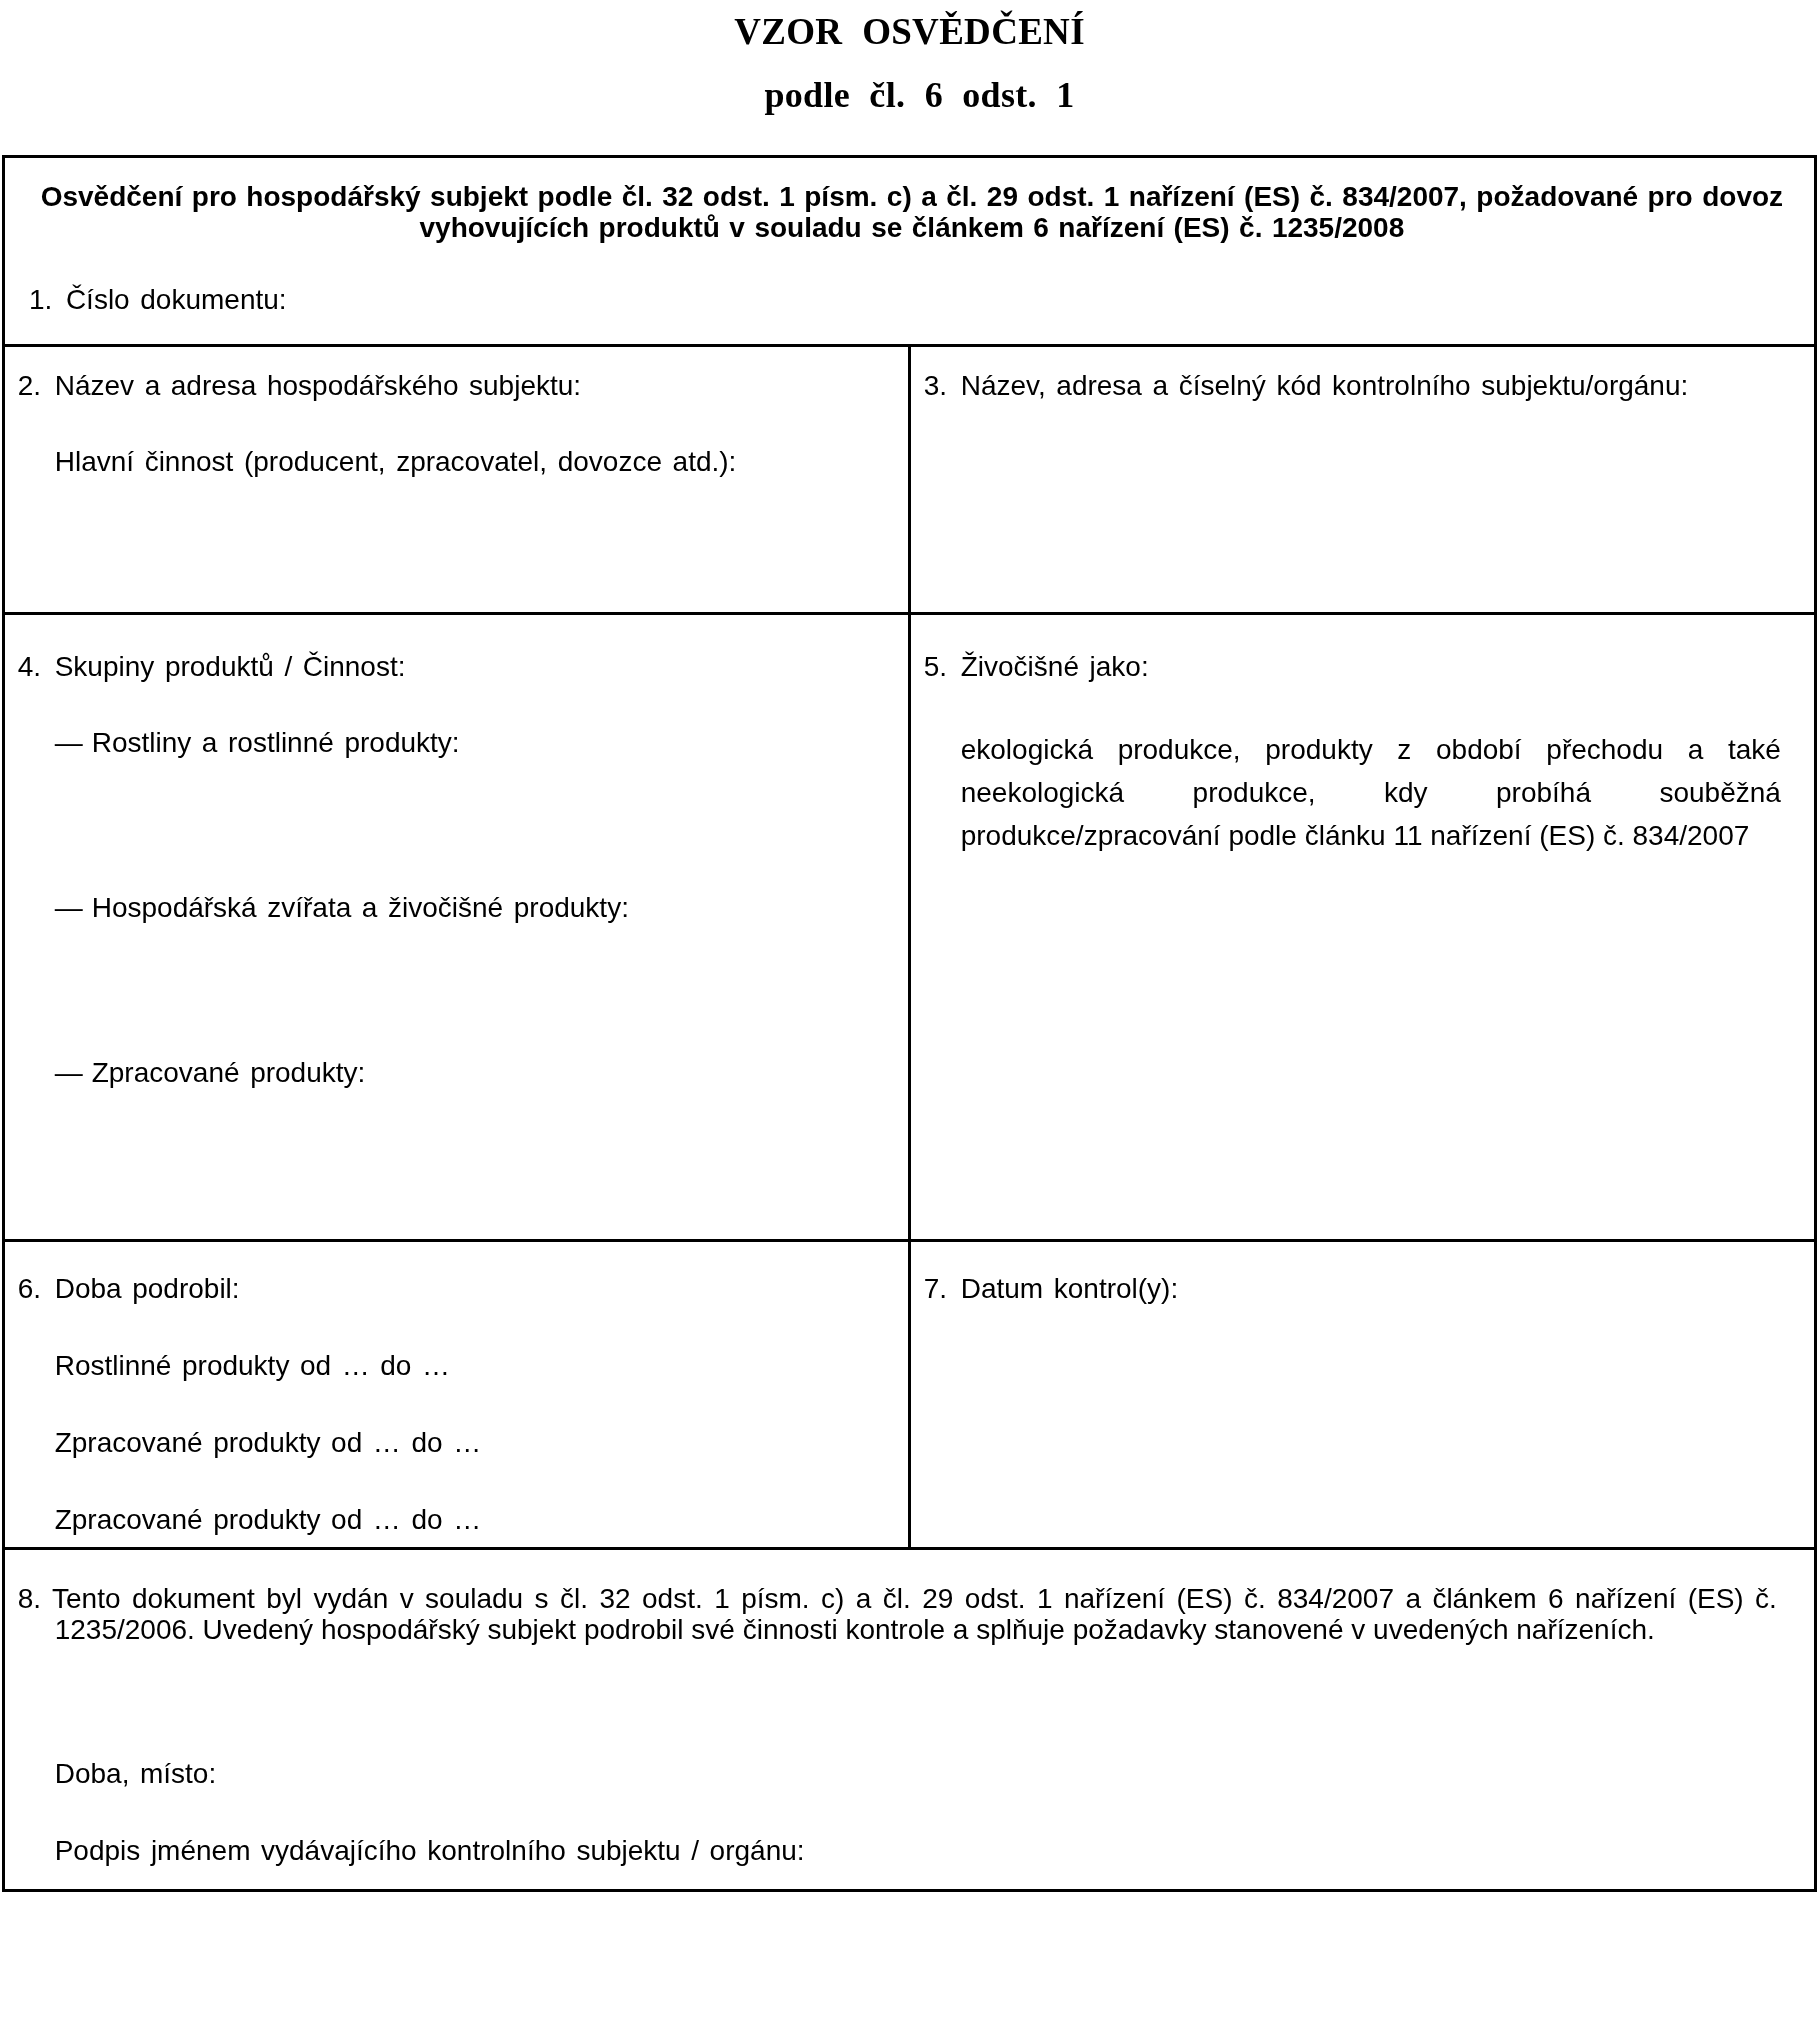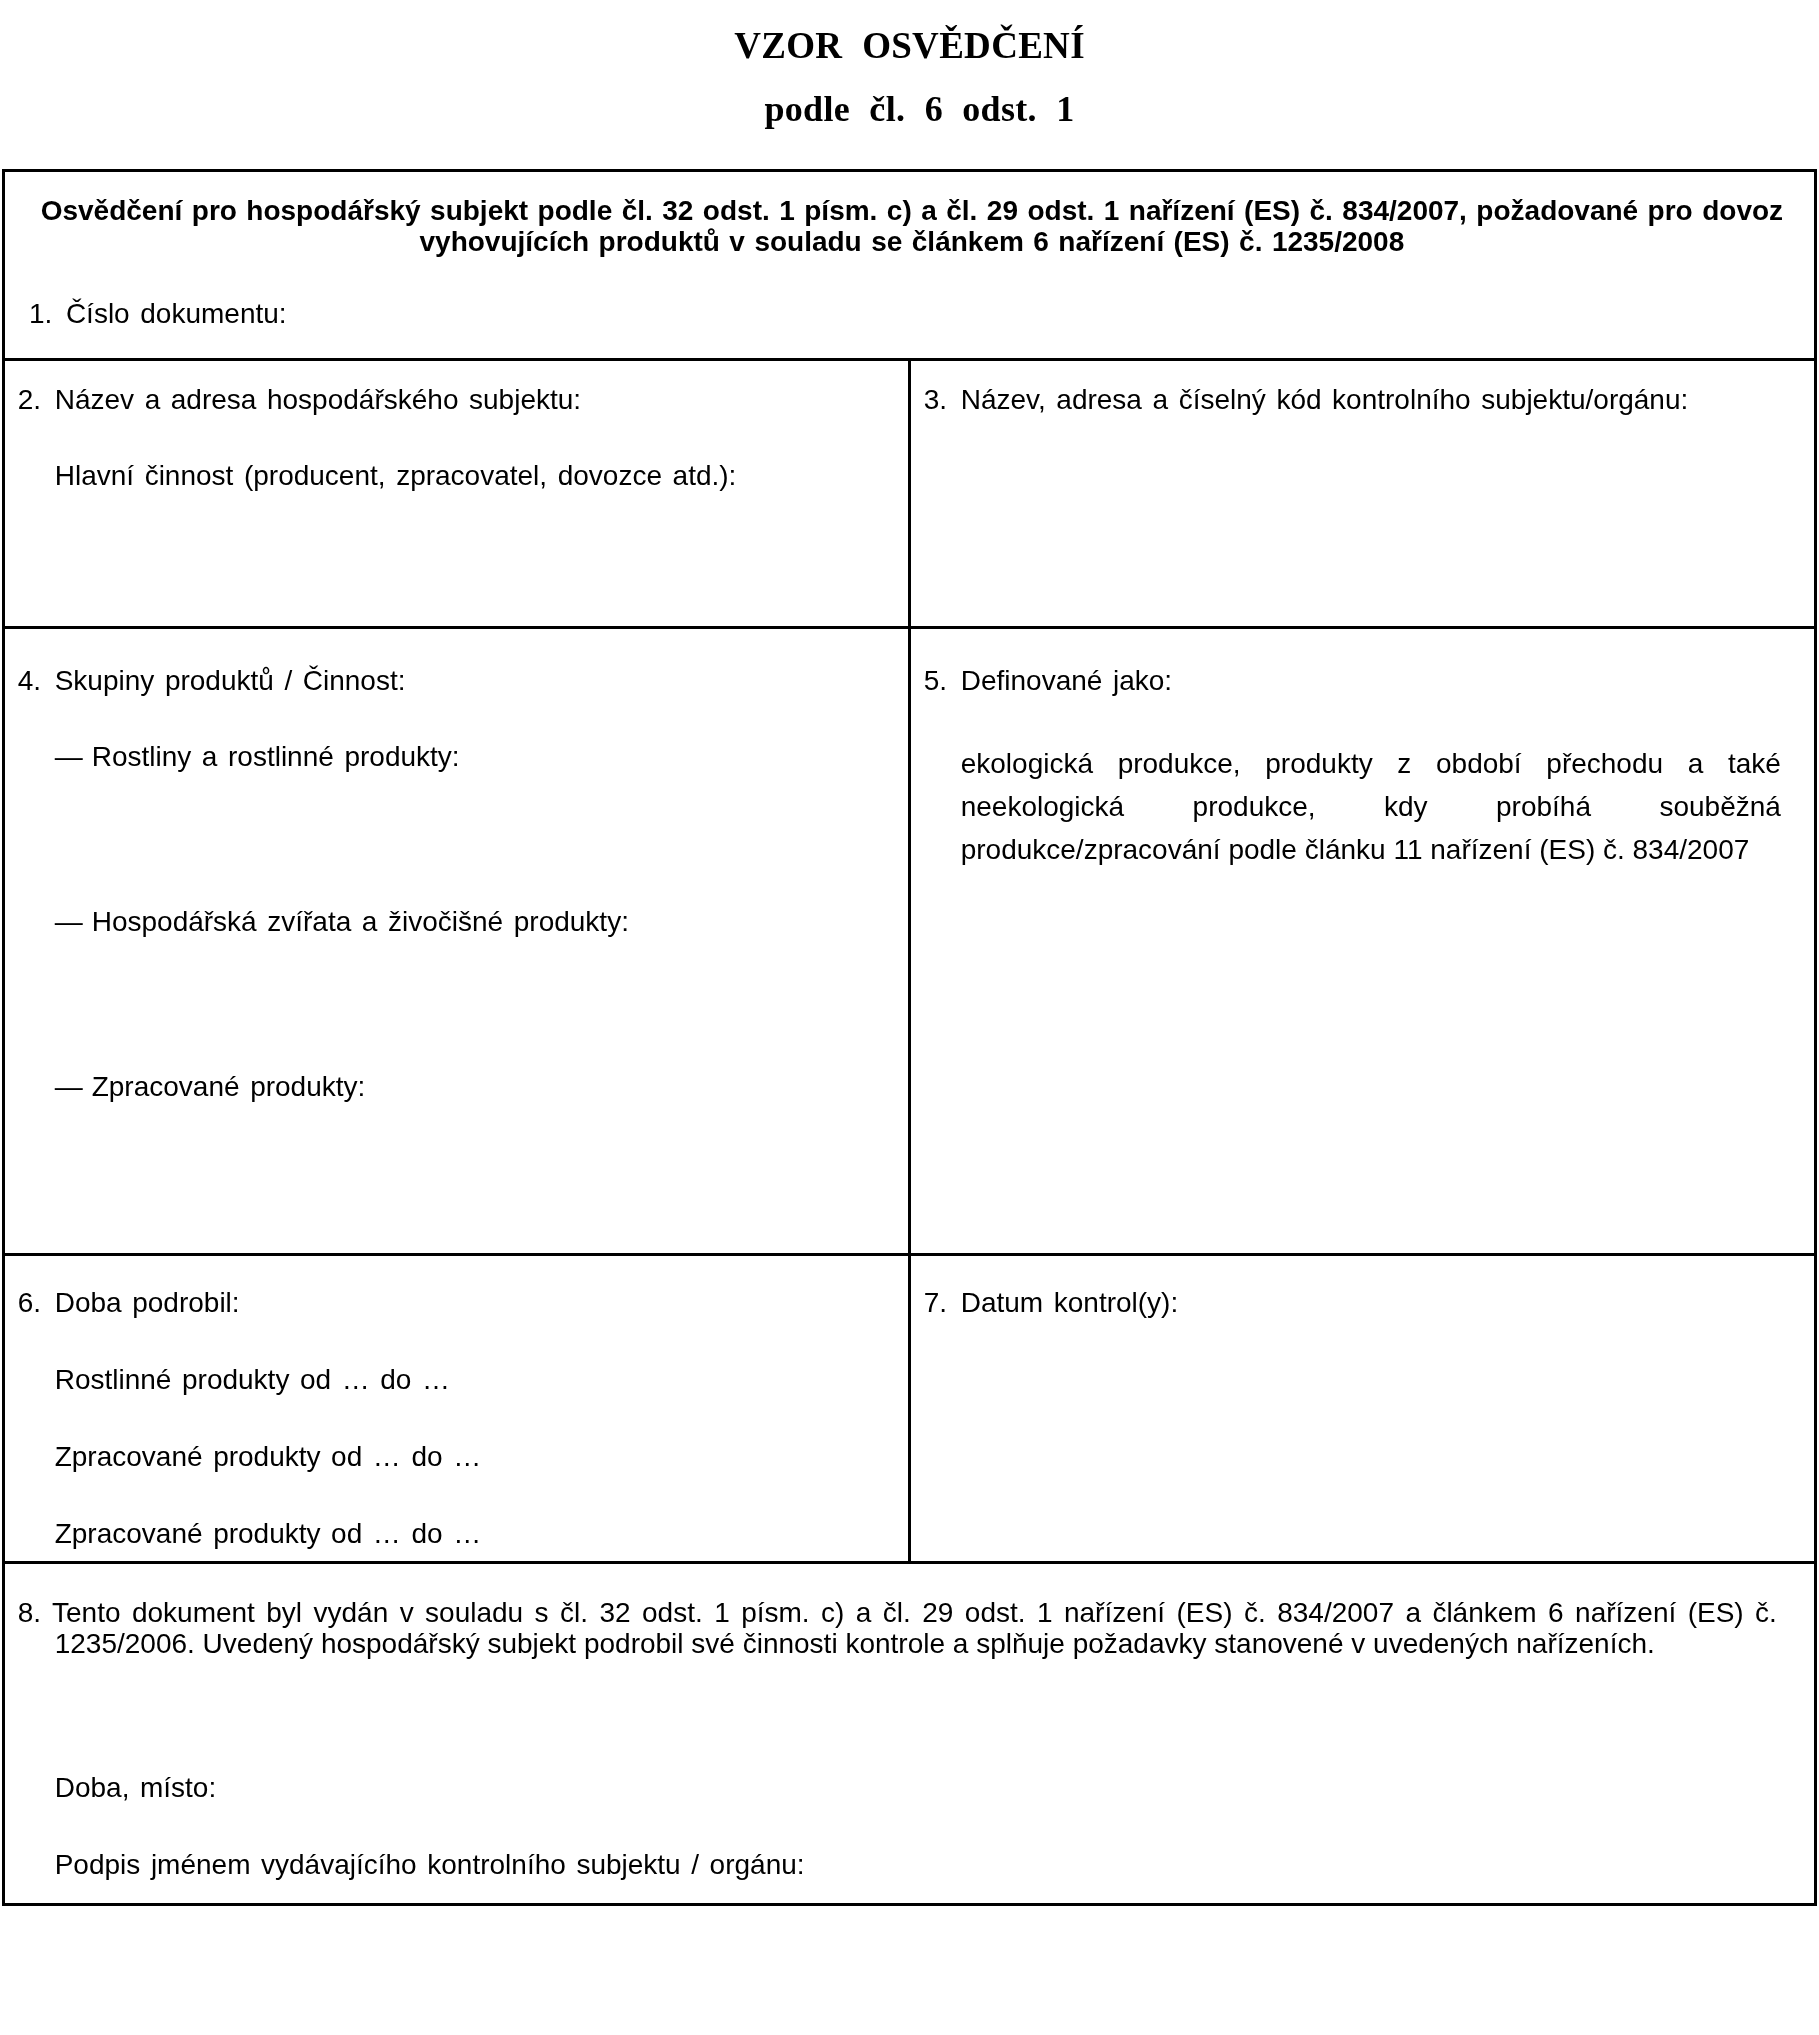--- a/index.html
+++ b/index.html
@@ -12,21 +12,21 @@
     width: 1819px;
     height: 2035px;
     color: #000000;
     font-family: "Liberation Sans", sans-serif;
     font-size: 28px;
     line-height: 31px;
     -webkit-font-smoothing: antialiased;
   }
   
   .page-title {
-    margin-top: 23px;
+    margin-top: 9px;
     text-align: center;
     font-family: "Liberation Serif", serif;
     font-weight: bold;
     font-size: 37px;
     line-height: 45px;
     word-spacing: 0.28em;
     letter-spacing: 0.3px;
   }
   .page-subtitle {
     margin-top: 19px;
@@ -176,21 +176,21 @@
           <span>Hospodářská zvířata a živočišné produkty:</span>
         </div>
         <div class="dash-line">
           <span class="dash-col">—</span>
           <span>Zpracované produkty:</span>
         </div>
       </td>
       <td>
         <div class="fline mt-top-r3">
           <span class="fnum">5.</span>
-          <span class="flabel">Definované jako:</span>
+          <span class="flabel">Živočišné jako:</span>
         </div>
         <div class="para">ekologická produkce, produkty z období přechodu a také neekologická produkce, kdy probíhá souběžná produkce/zpracování podle článku 11 nařízení (ES) č. 834/2007</div>
       </td>
     </tr>
 
     <tr class="r4">
       <td>
         <div class="fline mt-top-r4">
           <span class="fnum">6.</span>
           <span class="flabel">Doba podrobil:</span>

